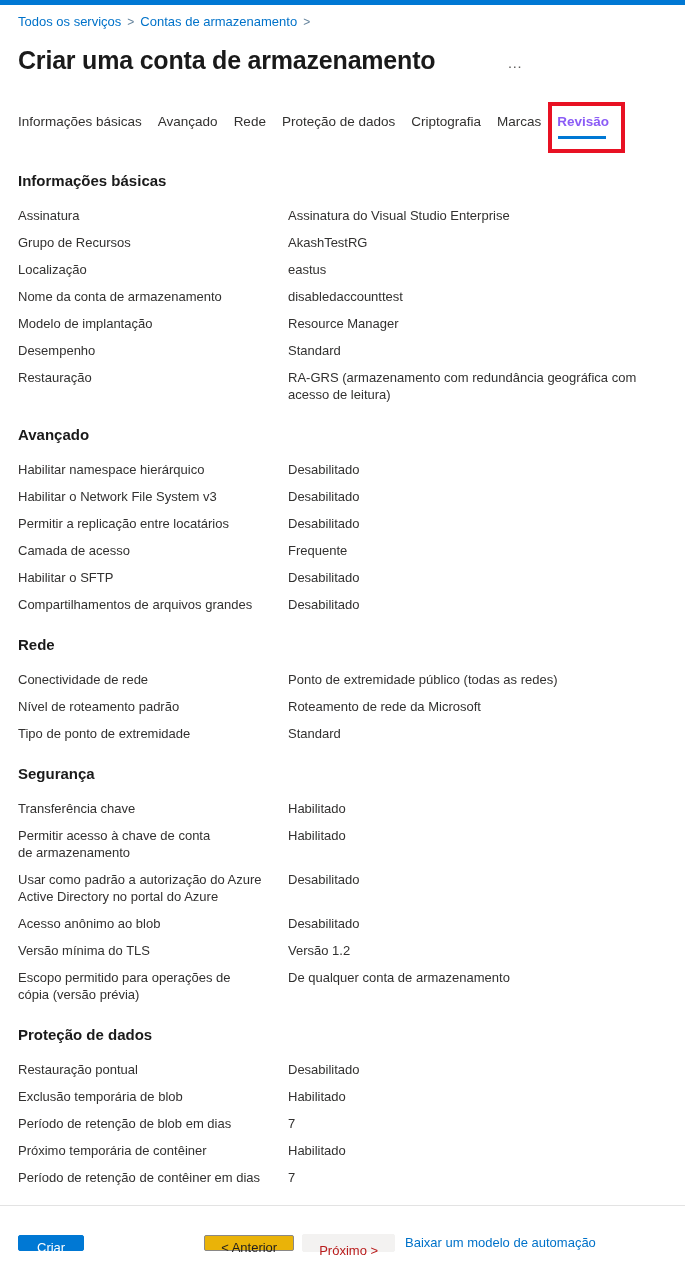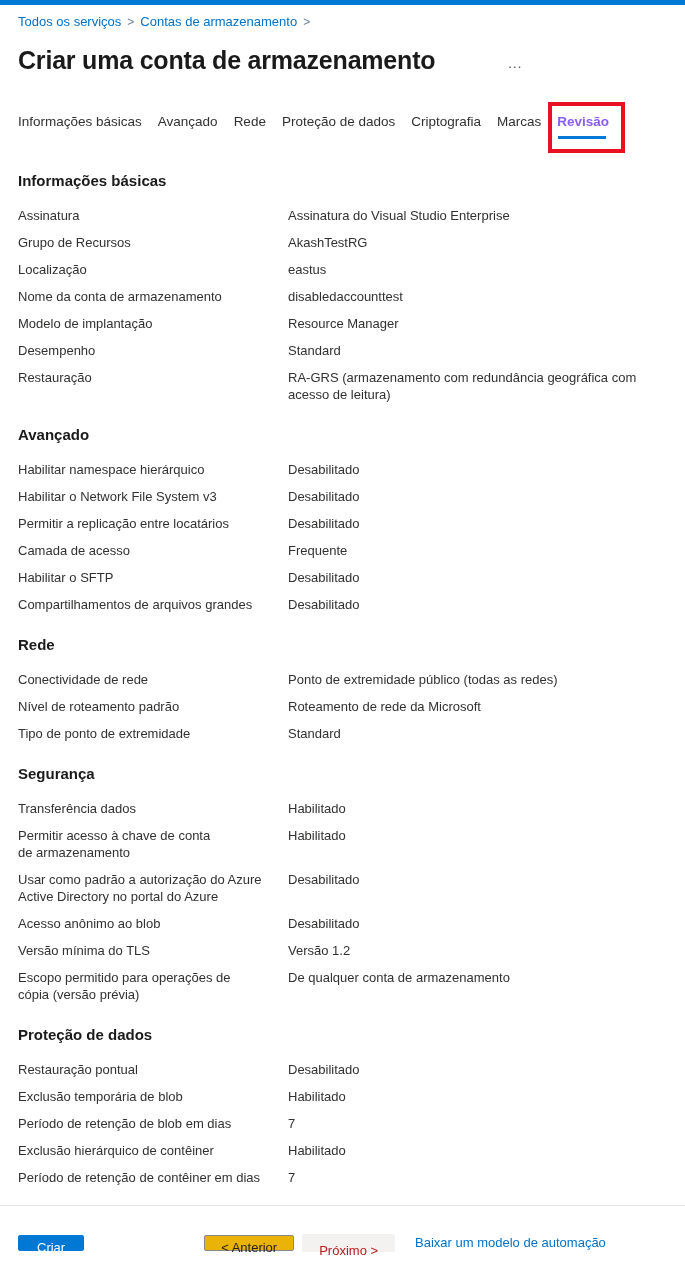--- a/index.html
+++ b/index.html
@@ -61,21 +61,21 @@
     background: #fff; border-top: 1px solid var(--divider, #e3e3e3);
     display: flex; align-items: center; padding: 0 18px;
   }
   .btn {
     font-family: "Liberation Sans", sans-serif; font-size: 13px; line-height: 16px;
     padding: 4px 18px; border-radius: 2px; height: 16px; cursor: pointer;
   }
   .btn-primary { background: var(--accent, #0078d4); border: 1px solid var(--accent, #0078d4); color: #fff; }
   .btn-secondary { margin-left: 120px; background: #eab308; border: 1px solid #8a8886; color: #201f1e; padding: 4px 16px; }
   .btn-disabled { margin-left: 8px; background: #f3f2f1; border: 1px solid #f3f2f1; color: #b91c1c; padding: 8px 16px; cursor: default; }
-  .footer-link { margin-left: 20px; color: var(--link, #0072c9); font-size: 13px; text-decoration: none; cursor: pointer; }
+  .footer-link { margin-left: 10px; color: var(--link, #0072c9); font-size: 13px; text-decoration: none; cursor: pointer; }
 </style>
 </head>
 <body>
 
 <div class="top-accent"></div>
 
 <div class="page">
 
   <div class="breadcrumb">
     <a>Todos os serviços</a><span class="sep">&gt;</span><a>Contas de armazenamento</a><span class="sep">&gt;</span>
@@ -167,21 +167,21 @@
           <div class="row-value">Roteamento de rede da Microsoft</div>
         </div>
         <div class="review-row">
           <div class="row-label">Tipo de ponto de extremidade</div>
           <div class="row-value">Standard</div>
         </div>
       </section>
       <section class="review-section">
         <h2 class="section-heading">Segurança</h2>
         <div class="review-row">
-          <div class="row-label">Transferência dados</div>
+          <div class="row-label">Transferência chave</div>
           <div class="row-value">Habilitado</div>
         </div>
         <div class="review-row">
           <div class="row-label">Permitir acesso à chave de conta
 de armazenamento</div>
           <div class="row-value">Habilitado</div>
         </div>
         <div class="review-row">
           <div class="row-label">Usar como padrão a autorização do Azure
 Active Directory no portal do Azure</div>
@@ -209,21 +209,21 @@
         </div>
         <div class="review-row">
           <div class="row-label">Exclusão temporária de blob</div>
           <div class="row-value">Habilitado</div>
         </div>
         <div class="review-row">
           <div class="row-label">Período de retenção de blob em dias</div>
           <div class="row-value">7</div>
         </div>
         <div class="review-row">
-          <div class="row-label">Exclusão hierárquico de contêiner</div>
+          <div class="row-label">Próximo temporária de contêiner</div>
           <div class="row-value">Habilitado</div>
         </div>
         <div class="review-row">
           <div class="row-label">Período de retenção de contêiner em dias</div>
           <div class="row-value">7</div>
         </div>
       </section>
     </div>
 
 </div>

